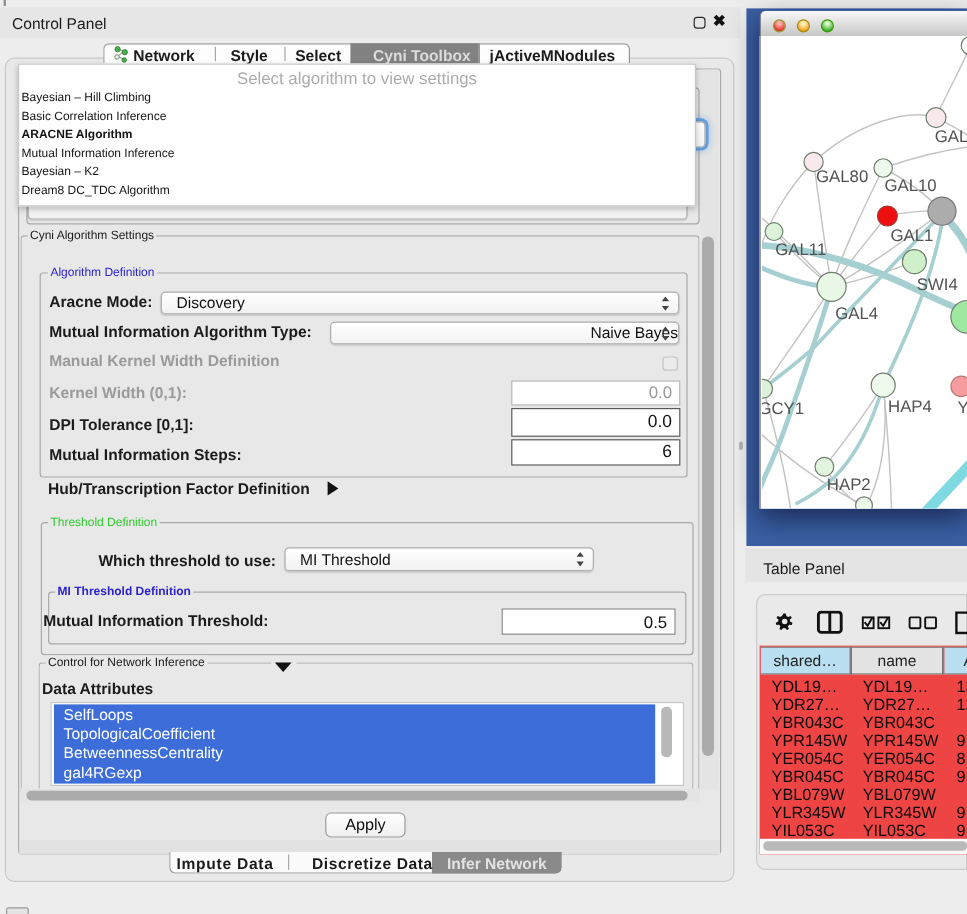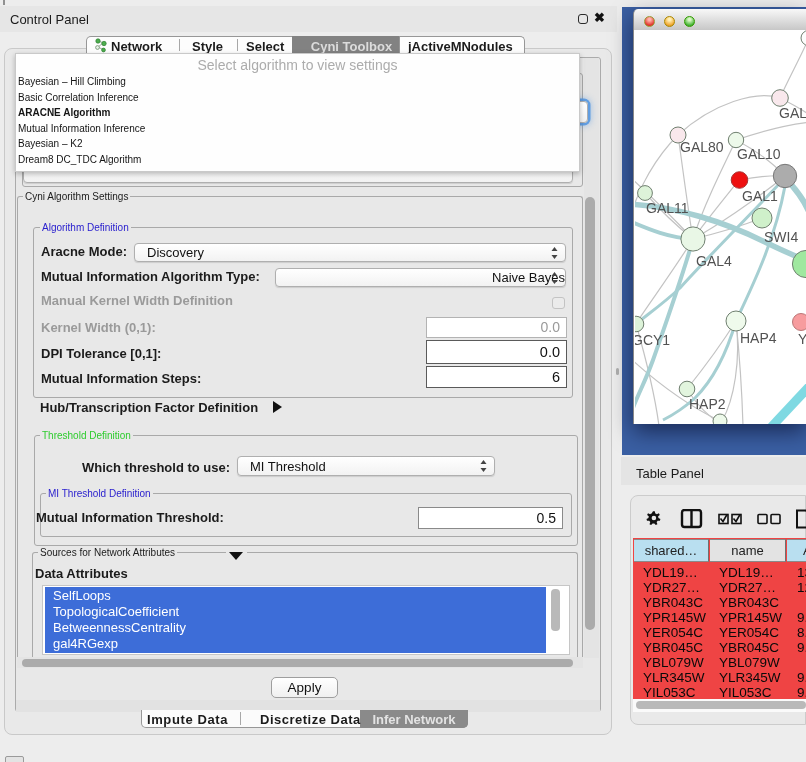--- a/index.html
+++ b/index.html
@@ -87,26 +87,26 @@
 <div class="grp" style="left:34px;top:435px;width:544px;height:111px;"></div>
 <div class="grpt" style="left:40px;top:429px;color:#2ECC2E;">Threshold Definition</div>
 
 <div class="abs b13" style="left:82px;top:459.5px;">Which threshold to use:</div>
 <div class="combo" style="left:237px;top:456px;width:258px;height:20px;line-height:19px;"><span style="margin-left:12px;">MI Threshold</span>
 <svg class="ar" viewBox="0 0 7 12">
       <path d="M3.5 0 L6.5 4 H0.5 Z M3.5 12 L0.5 8 H6.5 Z" fill="#444"></path>
     </svg></div>
 
 <div class="grp" style="left:40px;top:493px;width:532px;height:44px;"></div>
-<div class="grpt" style="left:46px;top:487px;color:#2B21CE;">MI Threshold Definition</div>
+<div class="grpt" style="left:46px;top:487px;color:#2B21CE;font-weight:bold;">MI Threshold Definition</div>
 <div class="abs b13" style="left:36px;top:509.5px;">Mutual Information Threshold:</div>
 <div class="fld" style="left:418px;top:507px;width:145px;height:22px;line-height:20px;border:1px solid #8A8A8A;padding-right:6px;">0.5</div>
 
 <div class="grp" style="left:32px;top:552px;width:546px;height:110px;border-bottom:none;"></div>
-<div class="grpt" style="left:38px;top:546px;color:#1B1B1B;">Sources for Network Attributes</div>
+<div class="grpt" style="left:38px;top:546px;color:#1B1B1B;">Control for Network Inference</div>
 <div class="abs" style="left:226px;top:550px;width:21px;height:11px;background:#E8E8E8;"></div>
 <div class="abs" style="left:229px;top:552px;width:0;height:0;border-top:8px solid #111;border-left:7px solid transparent;border-right:7px solid transparent;"></div>
 <div class="abs b13" style="left:35px;top:566px;">Data Attributes</div>
 
 <div class="abs" style="left:42px;top:585px;width:528px;height:70px;background:#FFF;border:1px solid #C6C6C6;"></div>
 <div class="abs" style="left:45px;top:587px;width:501px;height:66px;background:#3D6DD8;color:#FFF;font-size:13px;line-height:16px;padding:1px 0 0 8px;">SelfLoops<br>TopologicalCoefficient<br>BetweennessCentrality<br>gal4RGexp</div>
 <div class="abs" style="left:551px;top:589px;width:9px;height:42px;background:#B9B9B9;border-radius:4px;"></div>
 
 <div class="abs" style="left:584px;top:58px;width:15px;height:600px;background:#E4E4E4;"></div>
 <div class="abs" style="left:585px;top:197px;width:10px;height:433px;background:#ABABAB;border-radius:5px;"></div>

